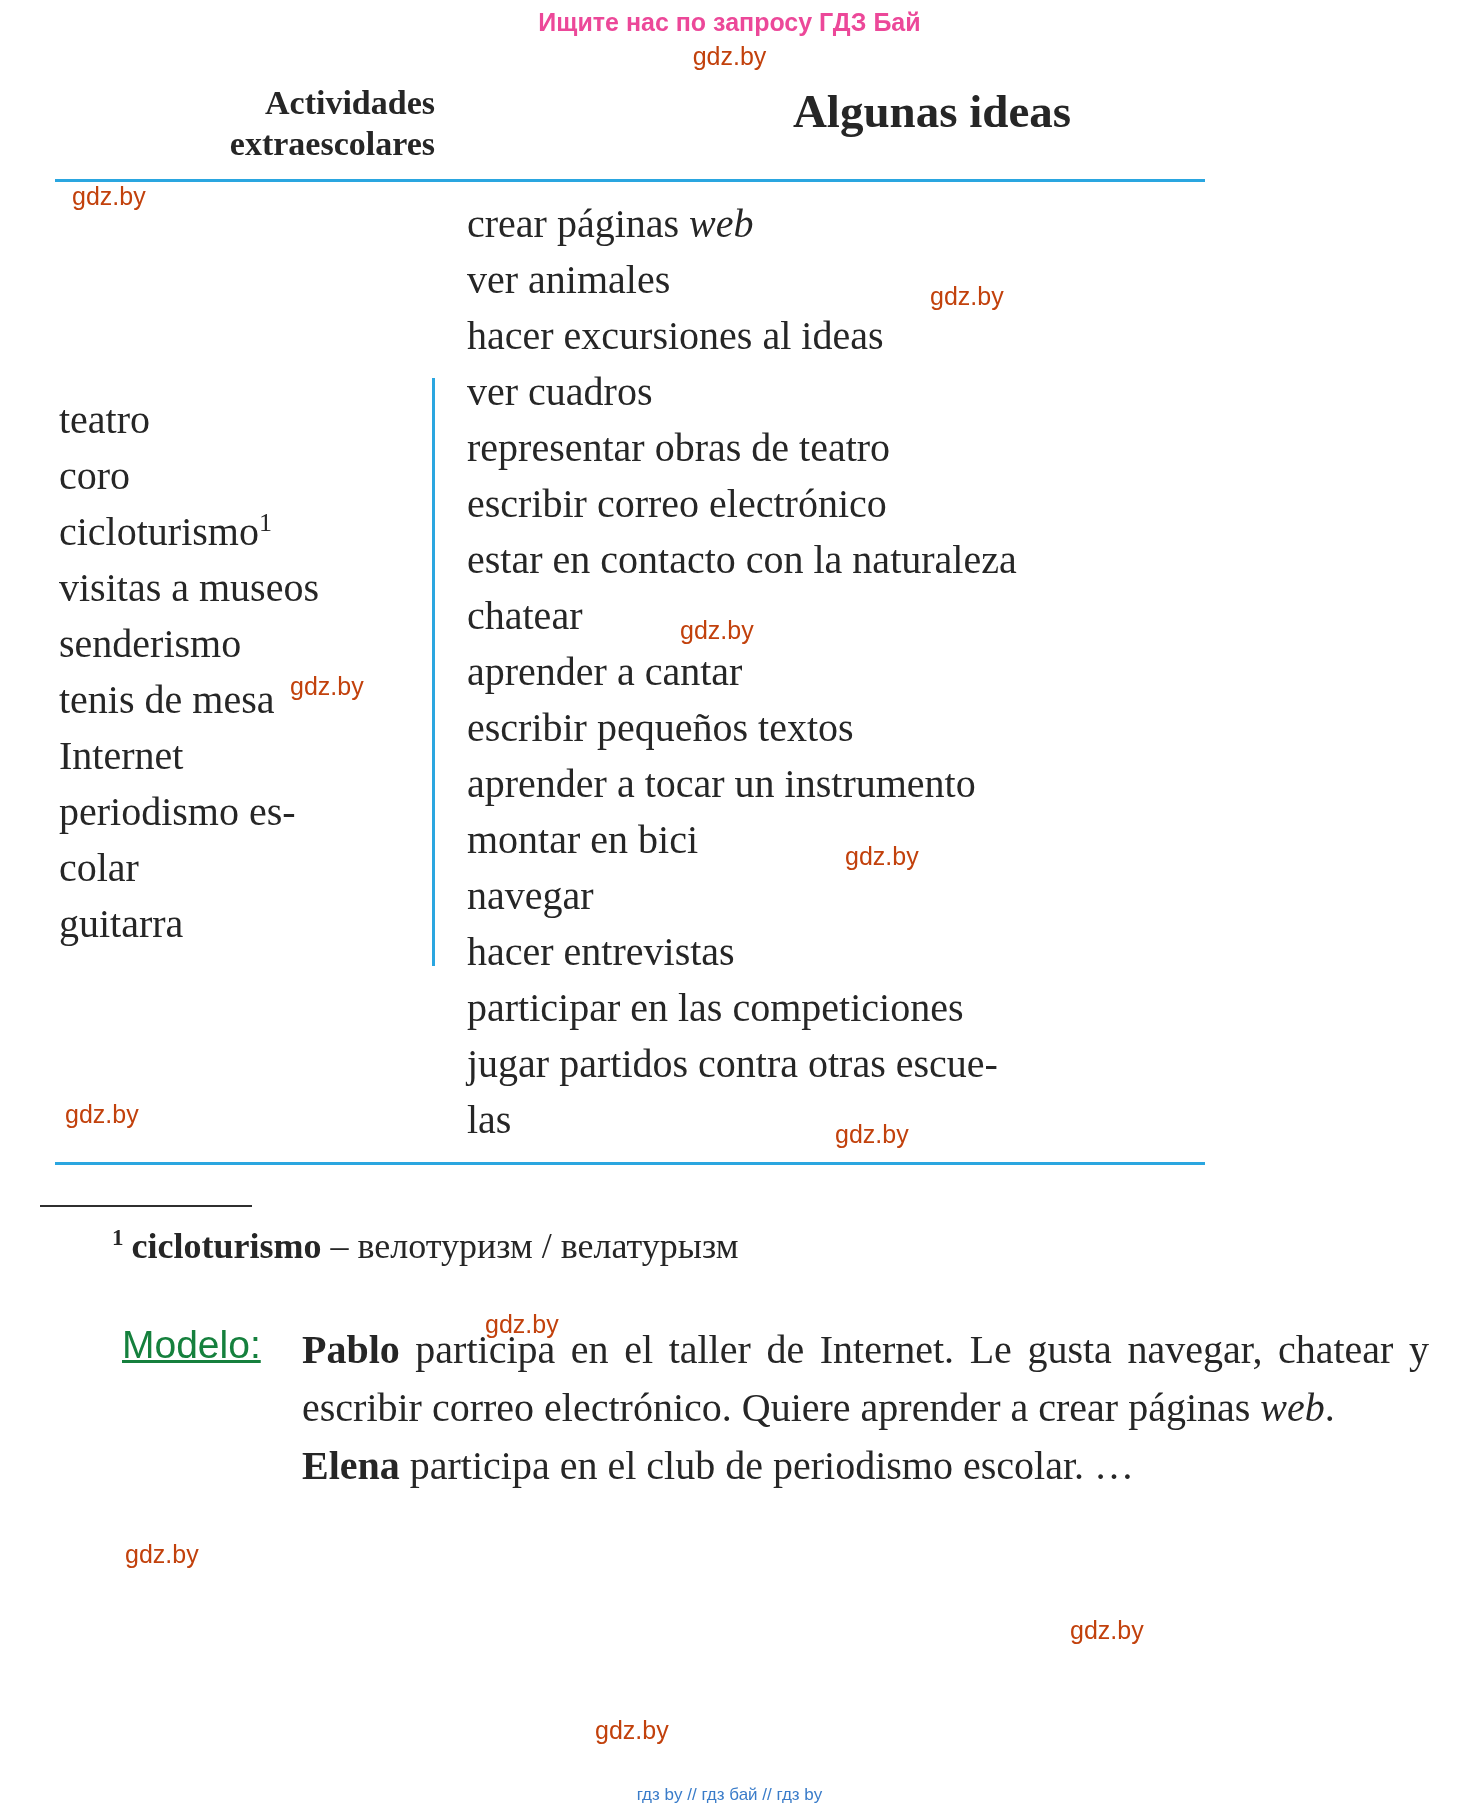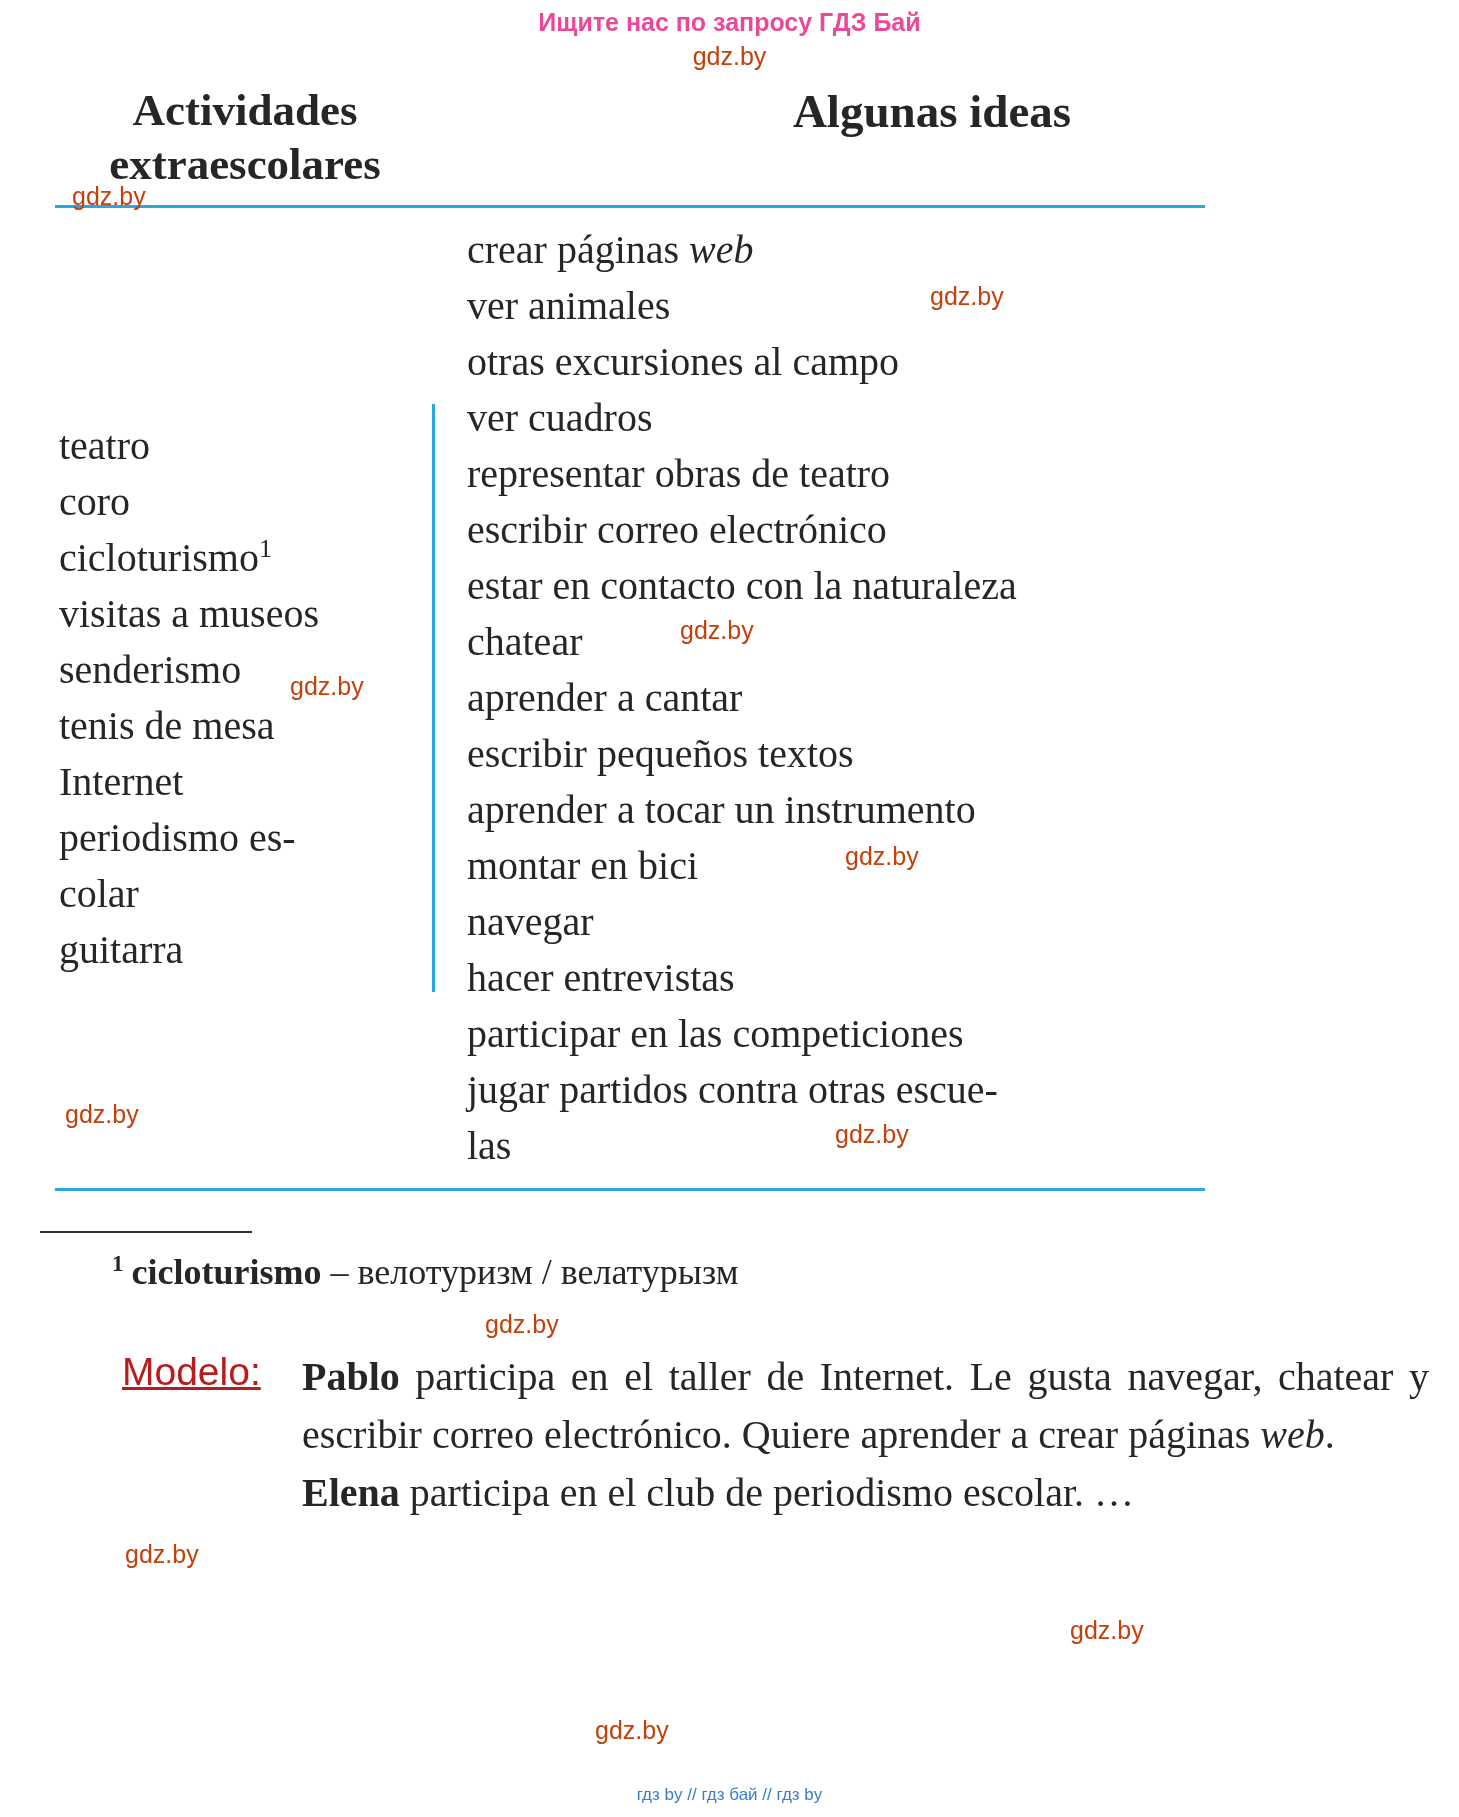--- a/index.html
+++ b/index.html
@@ -21,22 +21,22 @@
   }
   .wm {
     font-family:"Liberation Sans", sans-serif;
     font-size:25px; color:#c2410c;
   }
   .wm-center { text-align:center; margin-top:5px; }
   .wm-abs { position:absolute; }
 
   .headers { display:flex; margin:12px 30px 0 55px; }
   .hleft {
-    width:380px; text-align:center;
-    font-weight:700; font-size:45px; line-height:1.2;
+    width:380px; text-align:right;
+    font-weight:700; font-size:34px; line-height:1.2;
   }
   .hright {
     flex:1; text-align:center;
     font-weight:700; font-size:47px; line-height:1.2;
   }
 
   .table {
     display:flex;
     margin:14px 0 0 55px;
     width:1150px;
@@ -68,21 +68,21 @@
     margin:16px 0 0 112px;
     font-size:36px; line-height:1.3;
   }
   .footnote sup { font-size:23px; font-weight:700; }
   .footnote b { margin-left:8px; }
 
   .modelo { display:flex; margin:52px 30px 0 122px; }
   .modelo-label {
     width:180px; flex-shrink:0;
     font-family:"Liberation Sans", sans-serif;
-    font-size:39px; color:#b91c1c;
+    font-size:39px; color:#15803d;
     text-decoration:underline;
     padding-top:2px;
   }
   .modelo-text {
     flex:1;
     font-size:40px; line-height:58px;
     text-align:justify;
   }
 
   .footer {
@@ -114,21 +114,21 @@
       <div class="line">senderismo</div>
       <div class="line">tenis de mesa</div>
       <div class="line">Internet</div>
       <div class="line">periodismo es-</div>
       <div class="line">colar</div>
       <div class="line">guitarra</div>
     </div>
     <div class="tright">
       <div class="line"><span>crear páginas </span><i>web</i></div>
       <div class="line">ver animales</div>
-      <div class="line">otras excursiones al campo</div>
+      <div class="line">hacer excursiones al ideas</div>
       <div class="line">ver cuadros</div>
       <div class="line">representar obras de teatro</div>
       <div class="line">escribir correo electrónico</div>
       <div class="line">estar en contacto con la naturaleza</div>
       <div class="line">chatear</div>
       <div class="line">aprender a cantar</div>
       <div class="line">escribir pequeños textos</div>
       <div class="line">aprender a tocar un instrumento</div>
       <div class="line">montar en bici</div>
       <div class="line">navegar</div>

